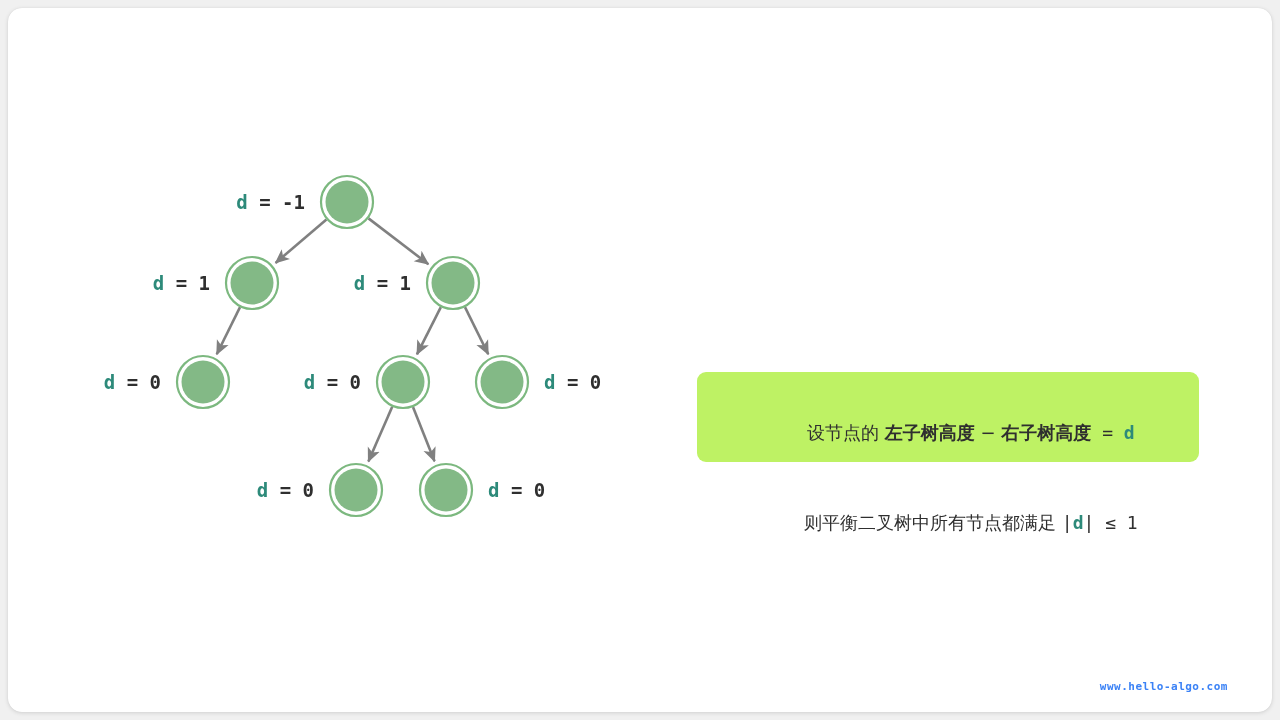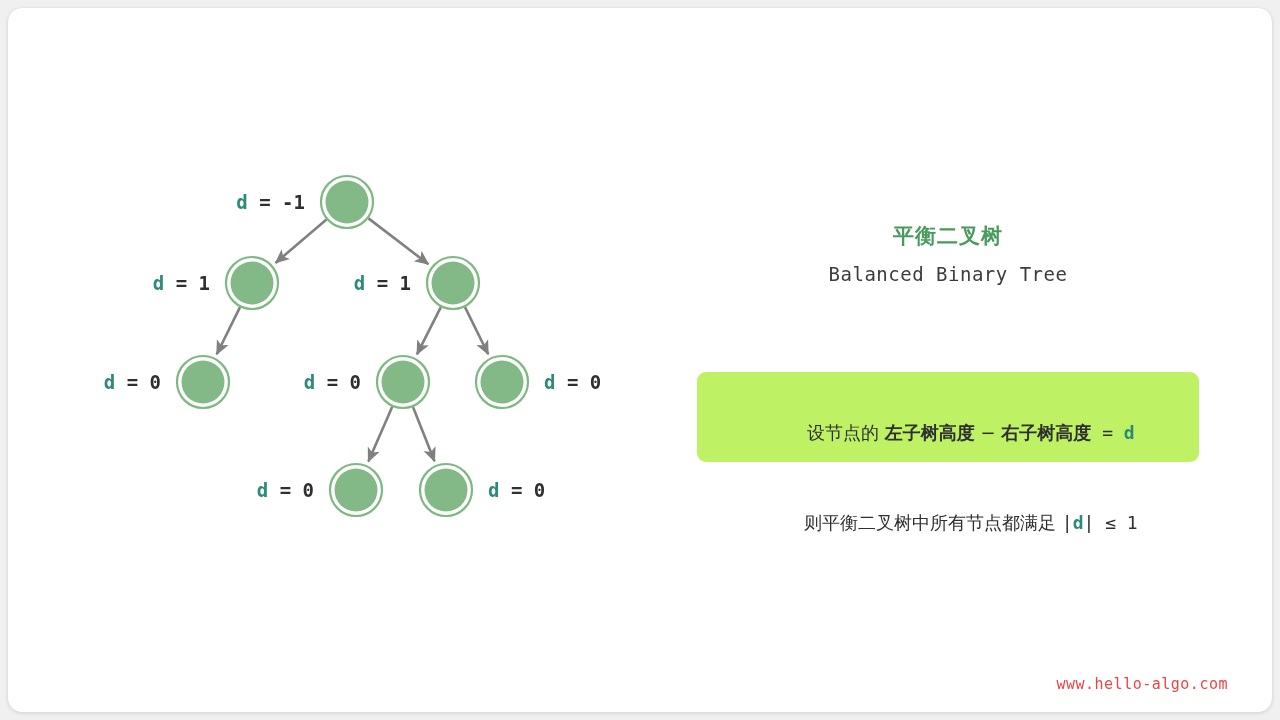--- a/index.html
+++ b/index.html
@@ -106,23 +106,24 @@
   }
   .info-line .b { font-weight: 700; }
   .info-line .d { color: #2d8a7a; font-weight: 700; }
   .info-line .mono { font-family: "DejaVu Sans Mono", monospace; }
 
   #watermark {
     position: absolute;
     right: 52px;
     bottom: 27px;
     font-family: "DejaVu Sans Mono", monospace;
-    font-size: 15px;
-    color: #ef4444;
+    font-size: 11px;
+    color: #3b82f6;
     letter-spacing: 0.5px;
+    font-weight: bold;
   }
 </style>
 </head>
 <body>
 
 <div id="card">
   <div id="stage">
 
     <svg id="tree-svg" viewBox="0 0 1280 720" xmlns="http://www.w3.org/2000/svg">
       <defs>
@@ -163,24 +164,20 @@
         <div class="node-label lbl-right" style="top: 202px; right: 975px;"><span class="v">d</span><span class="rest"> = -1</span></div>
         <div class="node-label lbl-right" style="top: 283px; right: 1070px;"><span class="v">d</span><span class="rest"> = 1</span></div>
         <div class="node-label lbl-right" style="top: 283px; right: 869px;"><span class="v">d</span><span class="rest"> = 1</span></div>
         <div class="node-label lbl-right" style="top: 382px; right: 1119px;"><span class="v">d</span><span class="rest"> = 0</span></div>
         <div class="node-label lbl-right" style="top: 382px; right: 919px;"><span class="v">d</span><span class="rest"> = 0</span></div>
         <div class="node-label lbl-left" style="top: 382px; left: 544px;"><span class="v">d</span><span class="rest"> = 0</span></div>
         <div class="node-label lbl-right" style="top: 490px; right: 966px;"><span class="v">d</span><span class="rest"> = 0</span></div>
         <div class="node-label lbl-left" style="top: 490px; left: 488px;"><span class="v">d</span><span class="rest"> = 0</span></div>
       </div>
 
-    <div id="right-panel">
-      <div id="panel-title">平衡二叉树</div>
-      <div id="panel-subtitle">Balanced Binary Tree</div>
-    </div>
 
     <div id="info-box">
       <div class="info-line">
         <span>设节点的 </span><span class="b">左子树高度</span><span> − </span><span class="b">右子树高度</span><span class="mono"> = </span><span class="d mono">d</span>
       </div>
       <div class="info-line">
         <span>则平衡二叉树中所有节点都满足 </span><span class="mono">|</span><span class="d mono">d</span><span class="mono">|</span><span class="mono"> ≤ 1</span>
       </div>
     </div>
 

